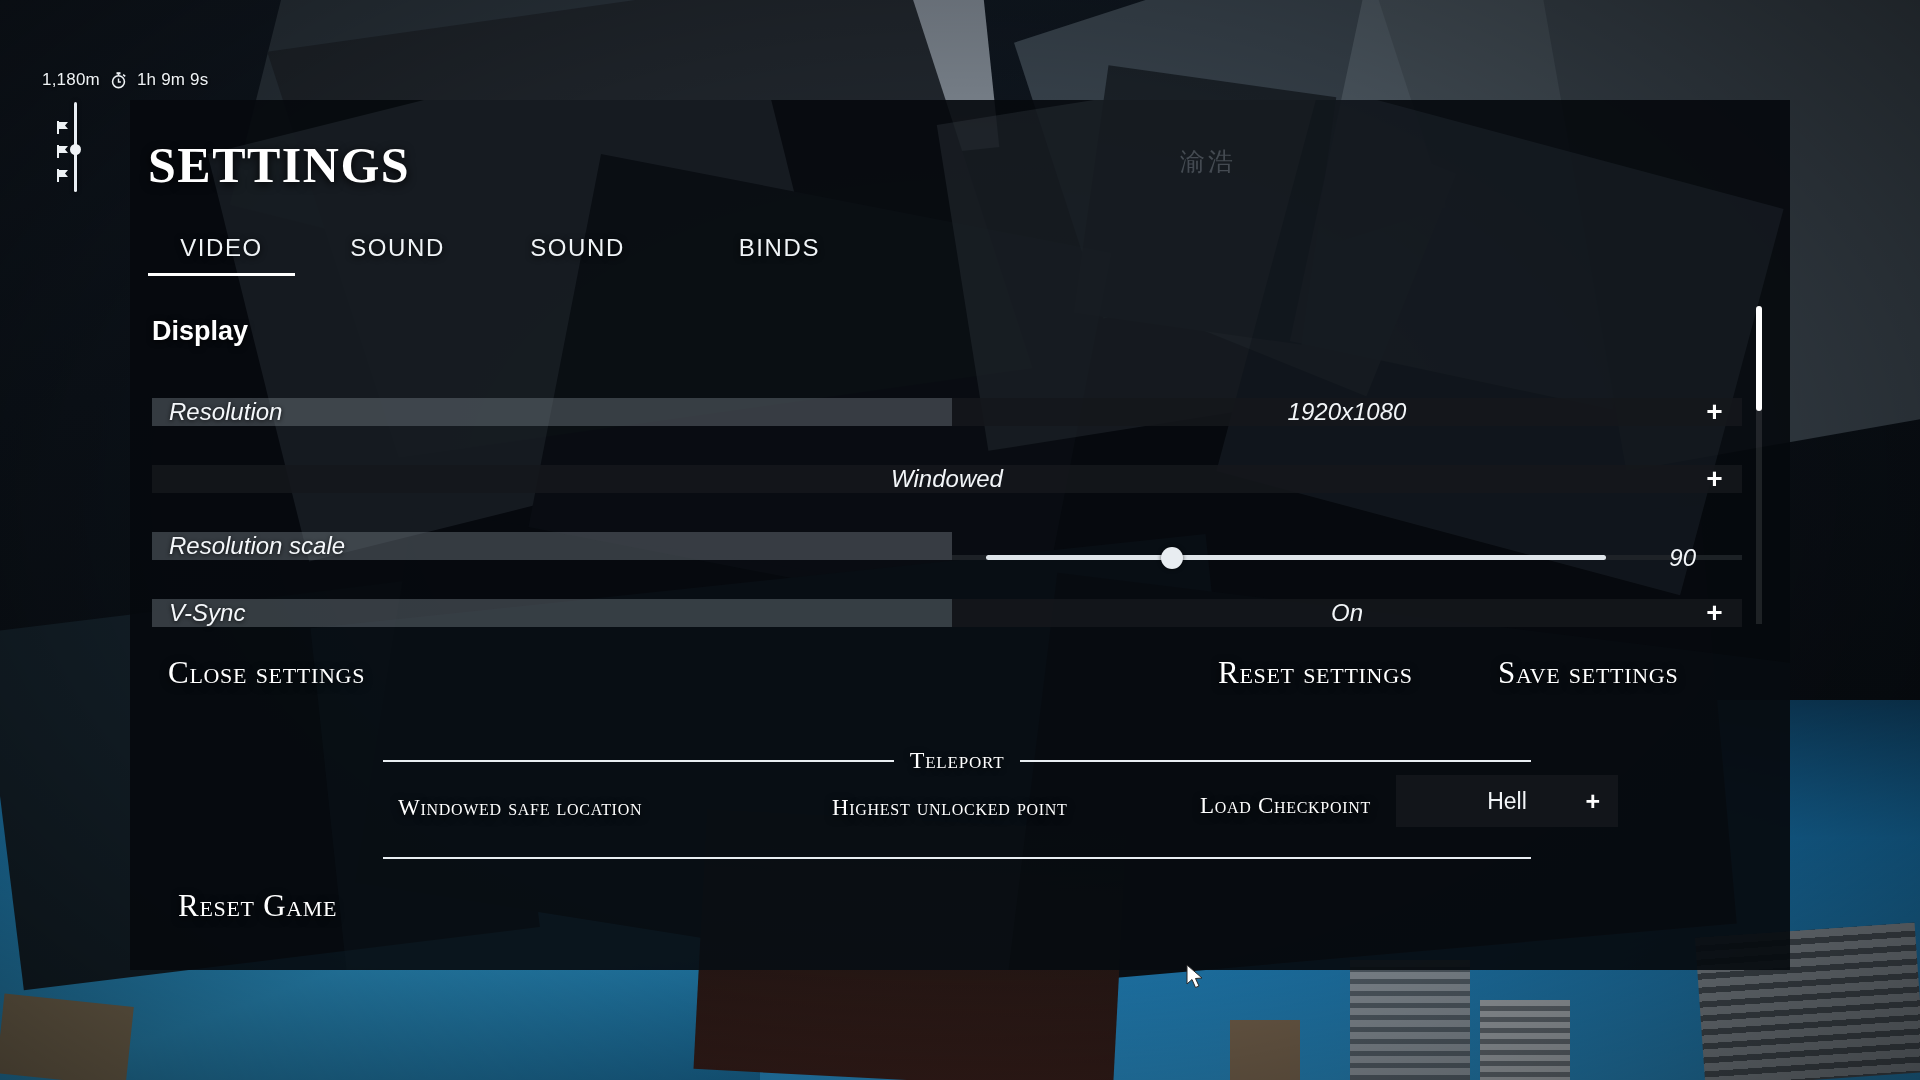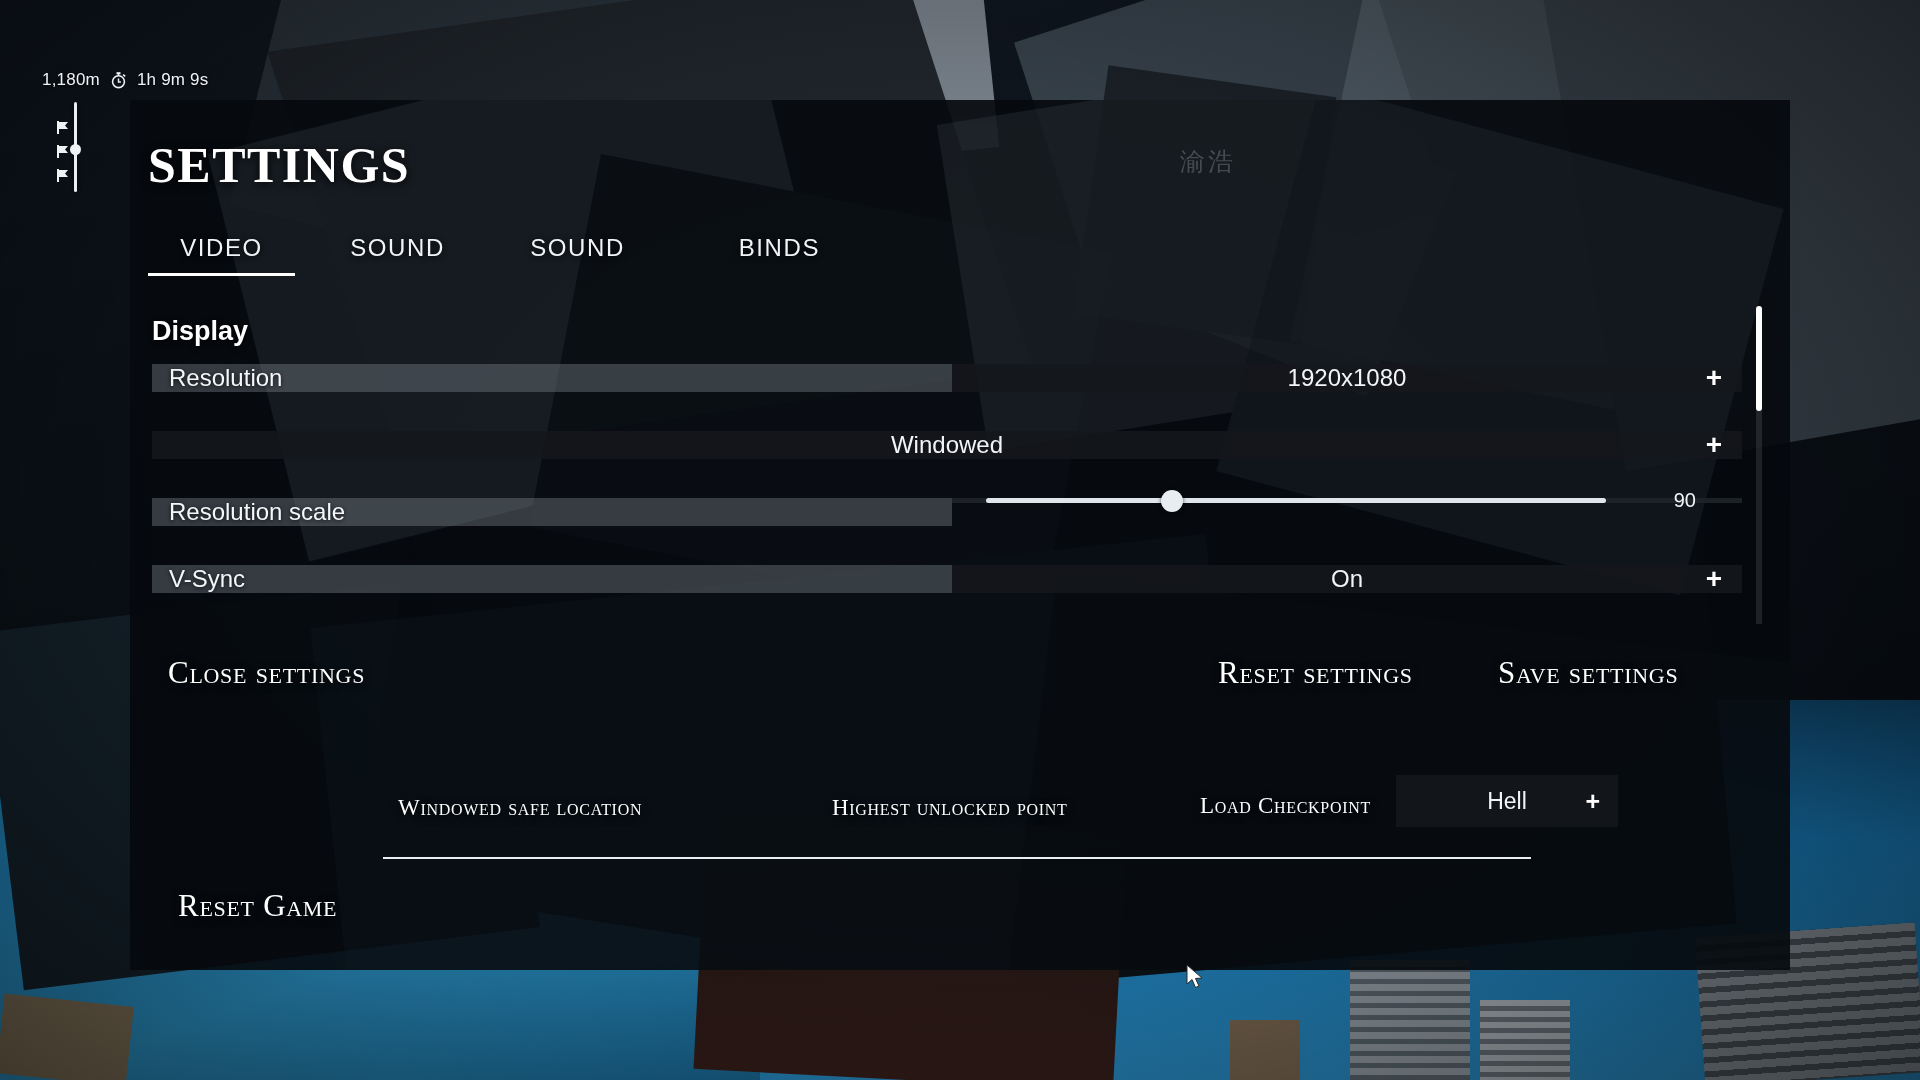--- a/index.html
+++ b/index.html
@@ -108,38 +108,38 @@
   .tab { position:relative; color:#f0f4f7; font-size:24px; letter-spacing:1.6px;
     padding:6px 0 14px 0; cursor:pointer; text-shadow:0 1px 6px rgba(0,0,0,.9); }
   .tab-underline { position:absolute; left:0; right:0; bottom:0; height:3px;
     background:#ffffff; }
 
   .section-head { position:absolute; left:152px; top:316px; z-index:45;
     color:#ffffff; font-size:27px; font-weight:700;
     text-shadow:0 1px 6px rgba(0,0,0,.9); }
 
   .rows { position:absolute; left:152px; top:364px; width:1590px; z-index:45; }
-  .row { display:flex; height:62px; margin-bottom:5px; align-items:flex-start; }
+  .row { display:flex; height:62px; margin-bottom:5px; align-items:flex-end;font-style:italic; }
   .row-label { width:800px; background:rgba(120,128,136,.42);
     display:flex; align-items:center; padding-left:17px;
     color:#f4f7fa; font-size:24px; text-shadow:0 1px 4px rgba(0,0,0,.8); }
   .row-value { flex:1; background:rgba(20,23,27,.88);
     position:relative; display:flex; align-items:center; justify-content:center;
     color:#f2f5f8; font-size:24px; }
   .row-plus { position:absolute; right:20px; top:50%; transform:translateY(-50%);
     color:#fff; font-size:28px; font-weight:700; line-height:1; cursor:pointer; }
 
   .slider-wrap { flex:1; background:rgba(32,36,41,.88);
     display:flex; align-items:center; padding:0 0 0 34px; position:relative; }
   .slider-track { position:relative; width:620px; height:5px;
     background:#dfe5ea; border-radius:3px; }
   .slider-knob { position:absolute; top:50%; left:30%; transform:translate(-50%,-50%);
     width:22px; height:22px; border-radius:50%; background:#e8edf1;
     box-shadow:0 0 4px rgba(0,0,0,.6); cursor:pointer; }
-  .slider-val { position:absolute; right:46px; color:#f2f5f8; font-size:20px; }
+  .slider-val { position:absolute; right:46px; color:#f2f5f8; font-size:24px; }
 
   .scrollbar { position:absolute; right:-20px; top:0px; width:6px; height:260px;
     background:rgba(255,255,255,.10); }
   .scroll-thumb { position:absolute; left:0; top:-58px; width:6px; height:105px;
     background:#ffffff; border-radius:3px; }
 
   
   .btn-serif { font-family:"Liberation Serif", serif; font-variant:small-caps;
     color:#ffffff; letter-spacing:.7px; cursor:pointer;
     text-shadow:0 2px 8px rgba(0,0,0,.95); }
@@ -313,20 +313,25 @@
 
     <div class="scrollbar">
       <div class="scroll-thumb"></div>
     </div>
   </div>
 
   <div class="btn-serif act-close">Close settings</div>
   <div class="btn-serif act-reset">Reset settings</div>
   <div class="btn-serif act-save">Save settings</div>
 
+  <div class="tp-divider">
+    <div class="tp-line"></div>
+    <div class="tp-label">Teleport</div>
+    <div class="tp-line"></div>
+  </div>
 
   <div class="btn-serif tp-btn tp-b1">Windowed safe location</div>
   <div class="btn-serif tp-btn tp-b2">Highest unlocked point</div>
   <div class="btn-serif tp-btn tp-b3">Load Checkpoint</div>
 
   <div class="tp-select">
     <span class="tp-select-label">Hell</span>
     <span class="tp-select-plus">+</span>
   </div>
 

